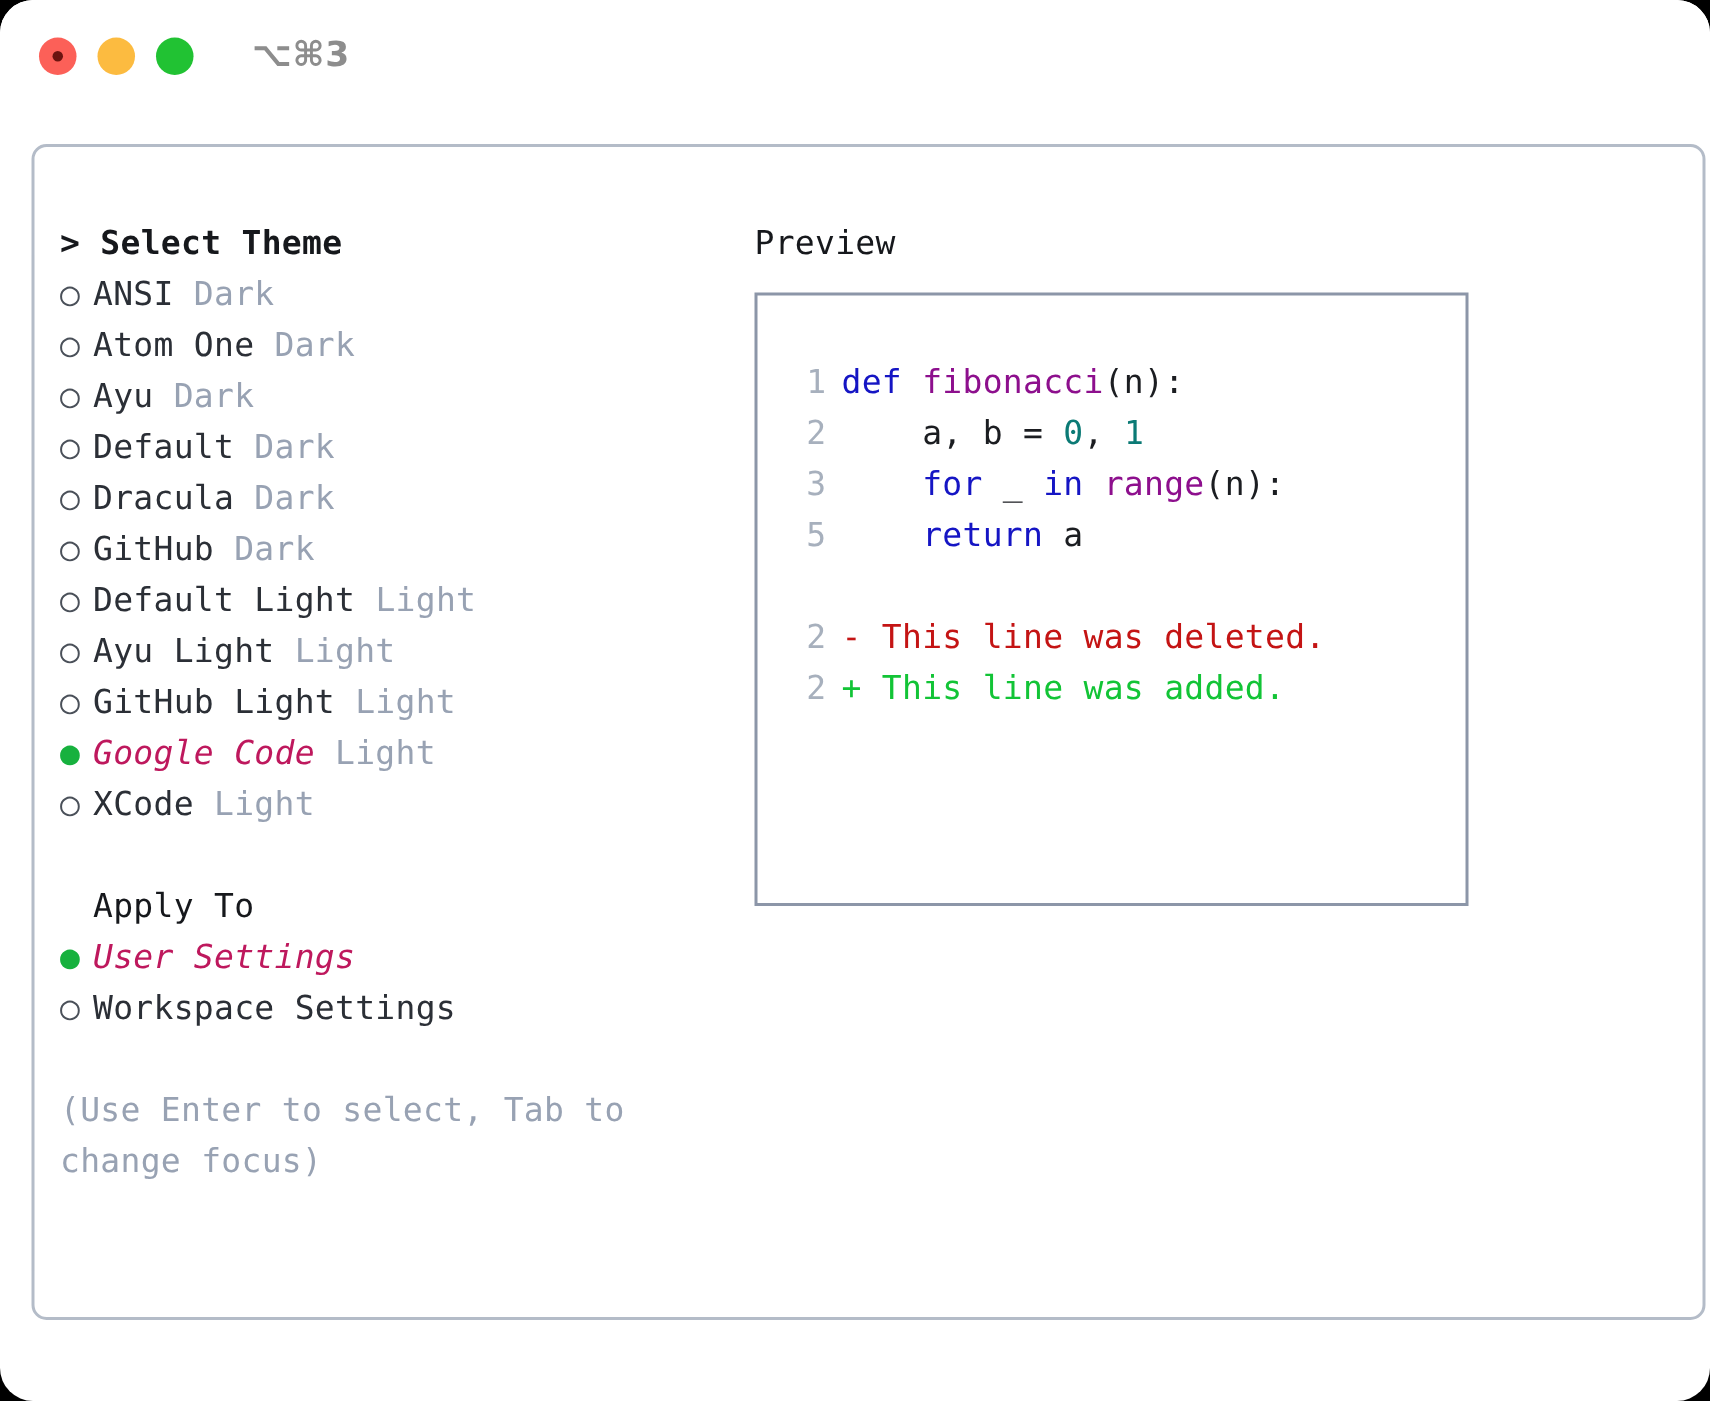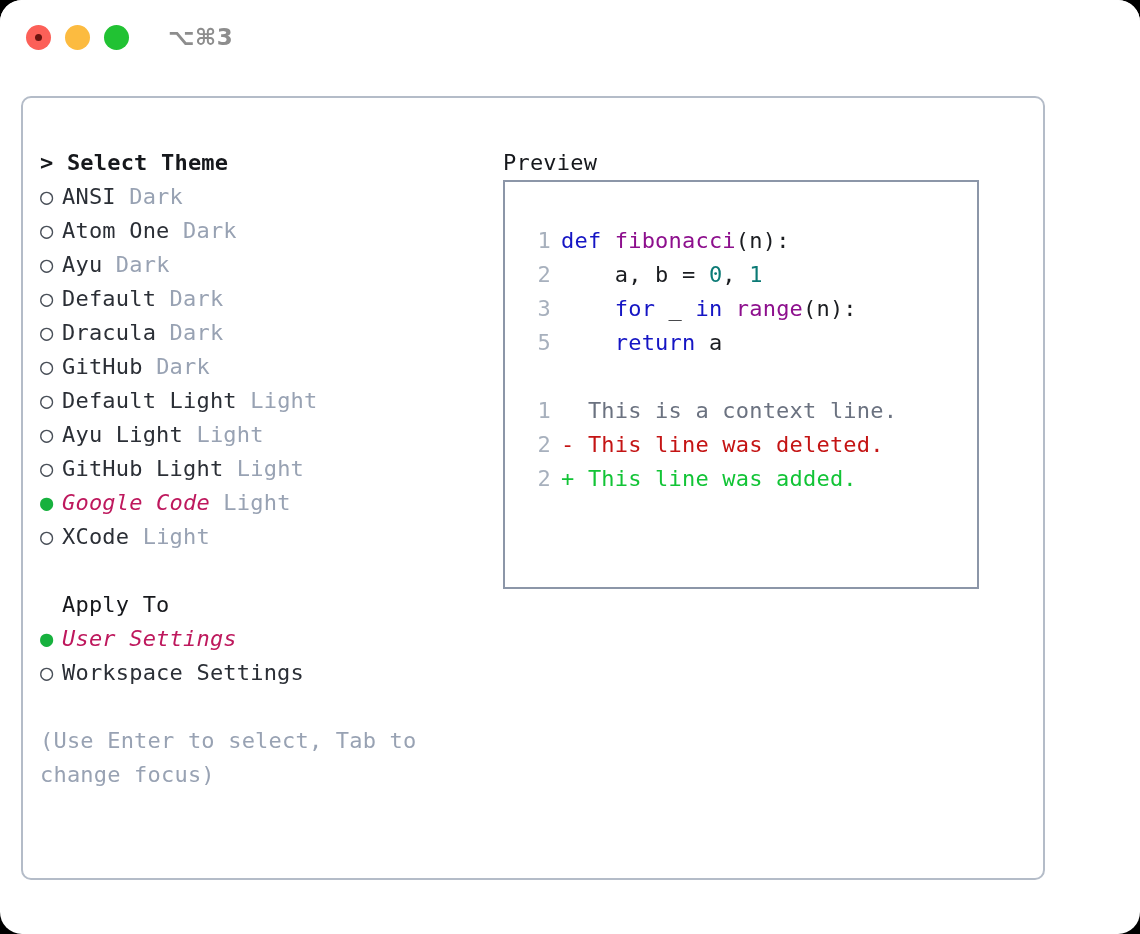--- a/index.html
+++ b/index.html
@@ -71,21 +71,21 @@
     color: #8d8d8d;
     letter-spacing: 0.5px;
     white-space: pre;
   }
 
   
   .panel {
     position: absolute;
     left: 21px;
     top: 96px;
-    width: 1024px;
+    width: 1116px;
     height: 784px;
     border: 2px solid #b4bcc8;
     border-radius: 10px;
     background: #ffffff;
     box-sizing: border-box;
   }
 
   
   .left-col {
     position: absolute;
@@ -152,20 +152,21 @@
 
   .preview-title {
     font-size: 22px;
     font-weight: 400;
     color: #16181c;
     line-height: 34px;
     letter-spacing: 0.2px;
   }
 
   .preview-box {
+    margin-top: 15px;
     width: 476px;
     height: 409px;
     border: 2px solid #8c96a8;
     background: #ffffff;
     box-sizing: border-box;
     padding: 42px 0 0 0;
     overflow: hidden;
   }
 
   .code-line {
@@ -244,21 +245,20 @@
 
       <div class="preview-box">
         <div id="code-block">
             <div class="code-line"><span class="ln">1</span><span class="tok-kw">def </span><span class="tok-fn">fibonacci</span><span class="tok-plain">(n):</span></div>
             <div class="code-line"><span class="ln">2</span><span class="tok-plain">    a, b = </span><span class="tok-num">0</span><span class="tok-plain">, </span><span class="tok-num">1</span></div>
             <div class="code-line"><span class="ln">3</span><span class="tok-kw">    for </span><span class="tok-plain">_ </span><span class="tok-kw">in </span><span class="tok-fn">range</span><span class="tok-plain">(n):</span></div>
             <div class="code-line"><span class="ln">5</span><span class="tok-kw">    return </span><span class="tok-plain">a</span></div>
           </div>
         <div class="diff-gap"></div>
         <div id="diff-block">
-            <div class="code-line"><span class="ln">1</span><span class="diff-ctx">  </span><span class="diff-ctx">This is a context line.</span></div>
             <div class="code-line"><span class="ln">2</span><span class="diff-del">- </span><span class="diff-del">This line was deleted.</span></div>
             <div class="code-line"><span class="ln">2</span><span class="diff-add">+ </span><span class="diff-add">This line was added.</span></div>
           </div>
       </div>
     </div>
 
   </div>
 </div>
 
 </body></html>

